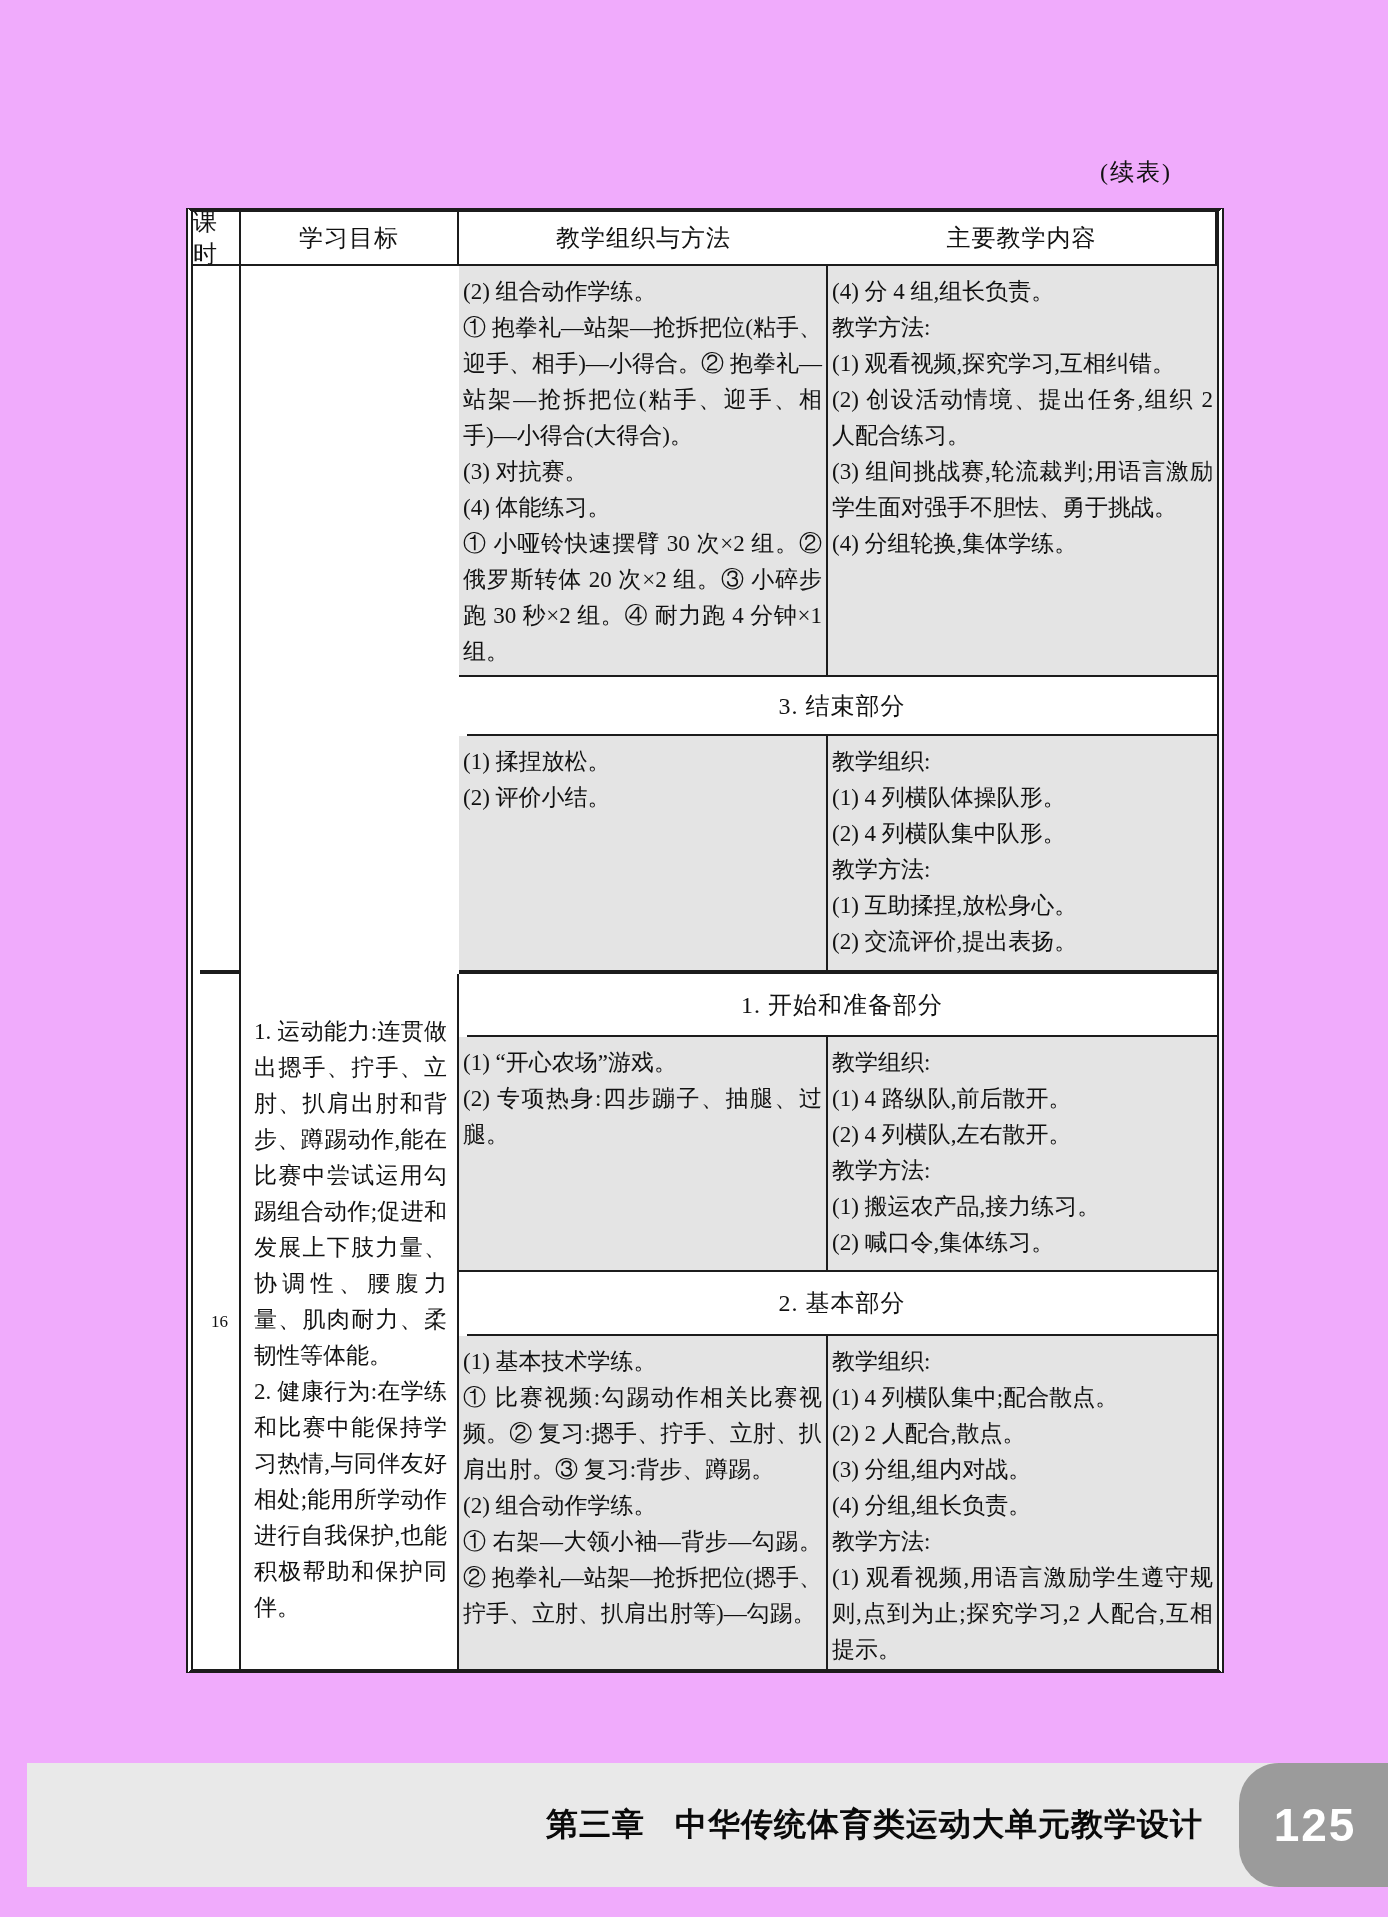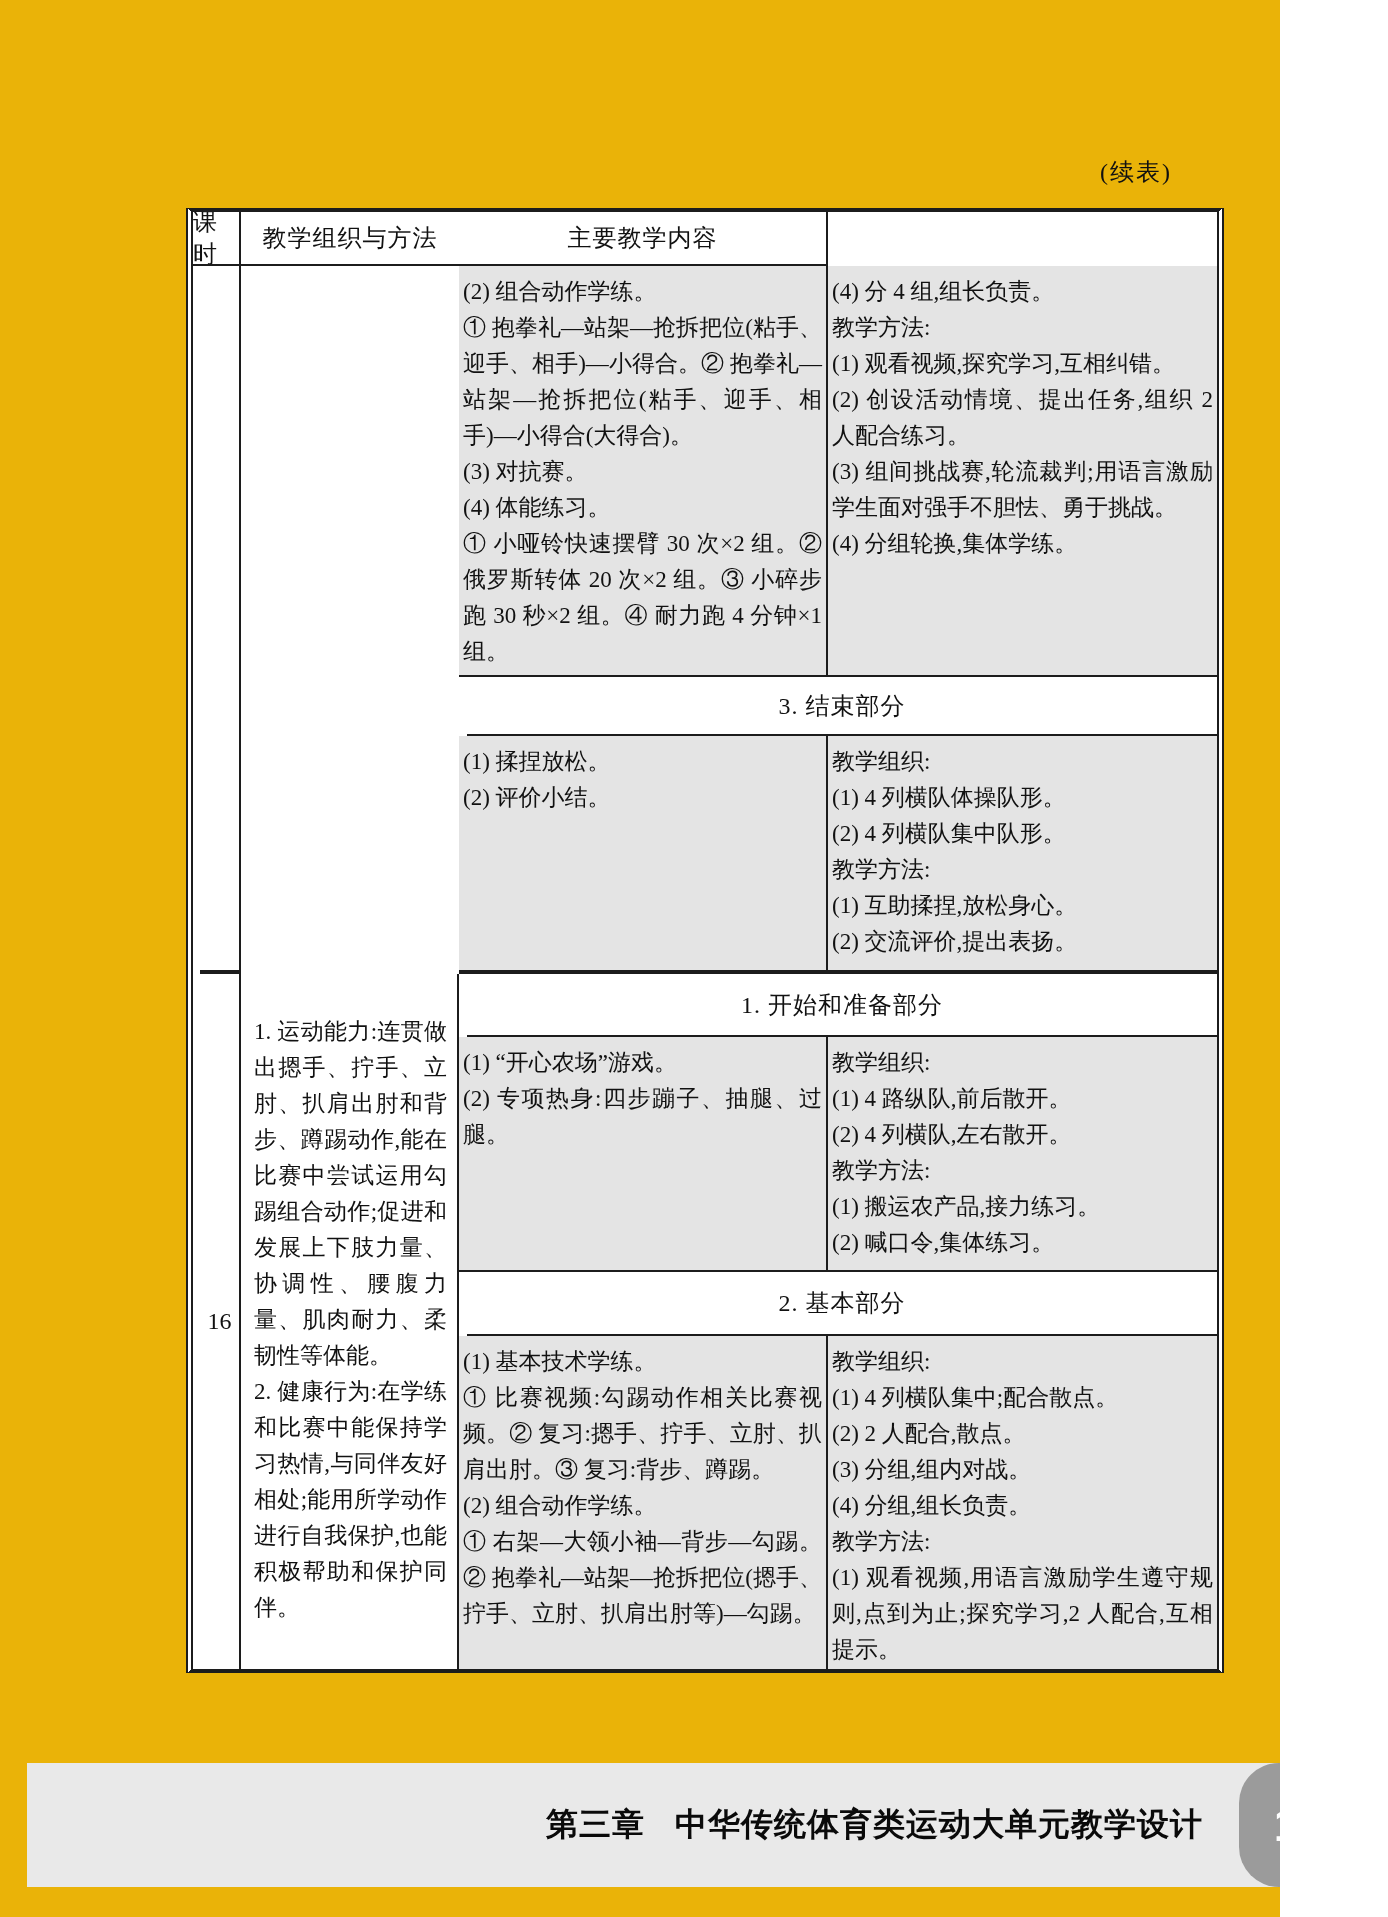--- a/index.html
+++ b/index.html
@@ -3,21 +3,21 @@
 <meta charset="utf-8">
 <style>
   :root{
     --bd:#1c1c1c;
     --shade:#e4e4e4;
     --band:#e9e9e9;
     --badge:#9b9b9b;
   }
   html,body{margin:0;padding:0;background:#fff;}
   .page{
-    position:relative;width:1280px;height:1917px;background:#eab308;overflow:hidden;
+    position:relative;width:1388px;height:1917px;background:#f0abfc;overflow:hidden;
     font-family:"Liberation Serif","DejaVu Serif",serif;color:#111;
   }
   .continued-note{
     position:absolute;left:1100px;top:156px;font-size:24px;letter-spacing:2px;
   }
   
   .edu-table{
     position:absolute;left:186px;top:208px;width:1038px;height:1465px;
     box-sizing:border-box;background:#fff;
     border-top:4px solid var(--bd);
@@ -39,21 +39,21 @@
   .thick-b{border-bottom-width:4px;}
   .shade{background:var(--shade);}
   .head{display:flex;align-items:center;justify-content:center;font-size:24px;letter-spacing:1px;}
   .band{display:flex;align-items:center;justify-content:center;font-size:24px;background:#fff;letter-spacing:1px;margin-left:8px;}
   .txt{
     padding:8px 4px;font-size:23px;line-height:36px;
     white-space:pre-line;text-align:justify;text-justify:inter-character;
   }
   .obj-top{padding:20px 10px 0 13px;}
   .obj-mid{padding:40px 10px 0 13px;}
-  .period-cell{display:flex;align-items:center;justify-content:center;font-size:24px;margin-left:7px;}
+  .period-cell{display:flex;align-items:center;justify-content:center;font-size:17px;margin-left:7px;}
   
   .g1-period{grid-column:1;grid-row:2/5;}
   .g1-objectives{grid-column:2;grid-row:2/5;}
   .g1-content-a{grid-column:3;grid-row:2;}
   .g1-methods-a{grid-column:4;grid-row:2;}
   .g1-band{grid-column:3/5;grid-row:3;}
   .g1-content-b{grid-column:3;grid-row:4;}
   .g1-methods-b{grid-column:4;grid-row:4;}
   .g2-period{grid-column:1;grid-row:5/9;}
   .g2-objectives{grid-column:2;grid-row:5/9;}
@@ -90,20 +90,21 @@
 </head>
 <body>
 
 <div class="page">
 
   <div class="continued-note">(续表)</div>
 
   <div class="edu-table">
 
     <div class="cell head">课时</div>
+    <div class="cell head">学习目标</div>
     <div class="cell head no-r">教学组织与方法</div>
     <div class="cell head">主要教学内容</div>
 
     <div class="cell period-cell thick-b g1-period"></div>
     <div class="cell txt shade g1-content-a">(2) 组合动作学练。
 ① 抱拳礼—站架—抢拆把位(粘手、迎手、相手)—小得合。② 抱拳礼—站架—抢拆把位(粘手、迎手、相手)—小得合(大得合)。
 (3) 对抗赛。
 (4) 体能练习。
 ① 小哑铃快速摆臂 30 次×2 组。② 俄罗斯转体 20 次×2 组。③ 小碎步跑 30 秒×2 组。④ 耐力跑 4 分钟×1 组。</div>
     <div class="cell txt shade no-r g1-methods-a">(4) 分 4 组,组长负责。

